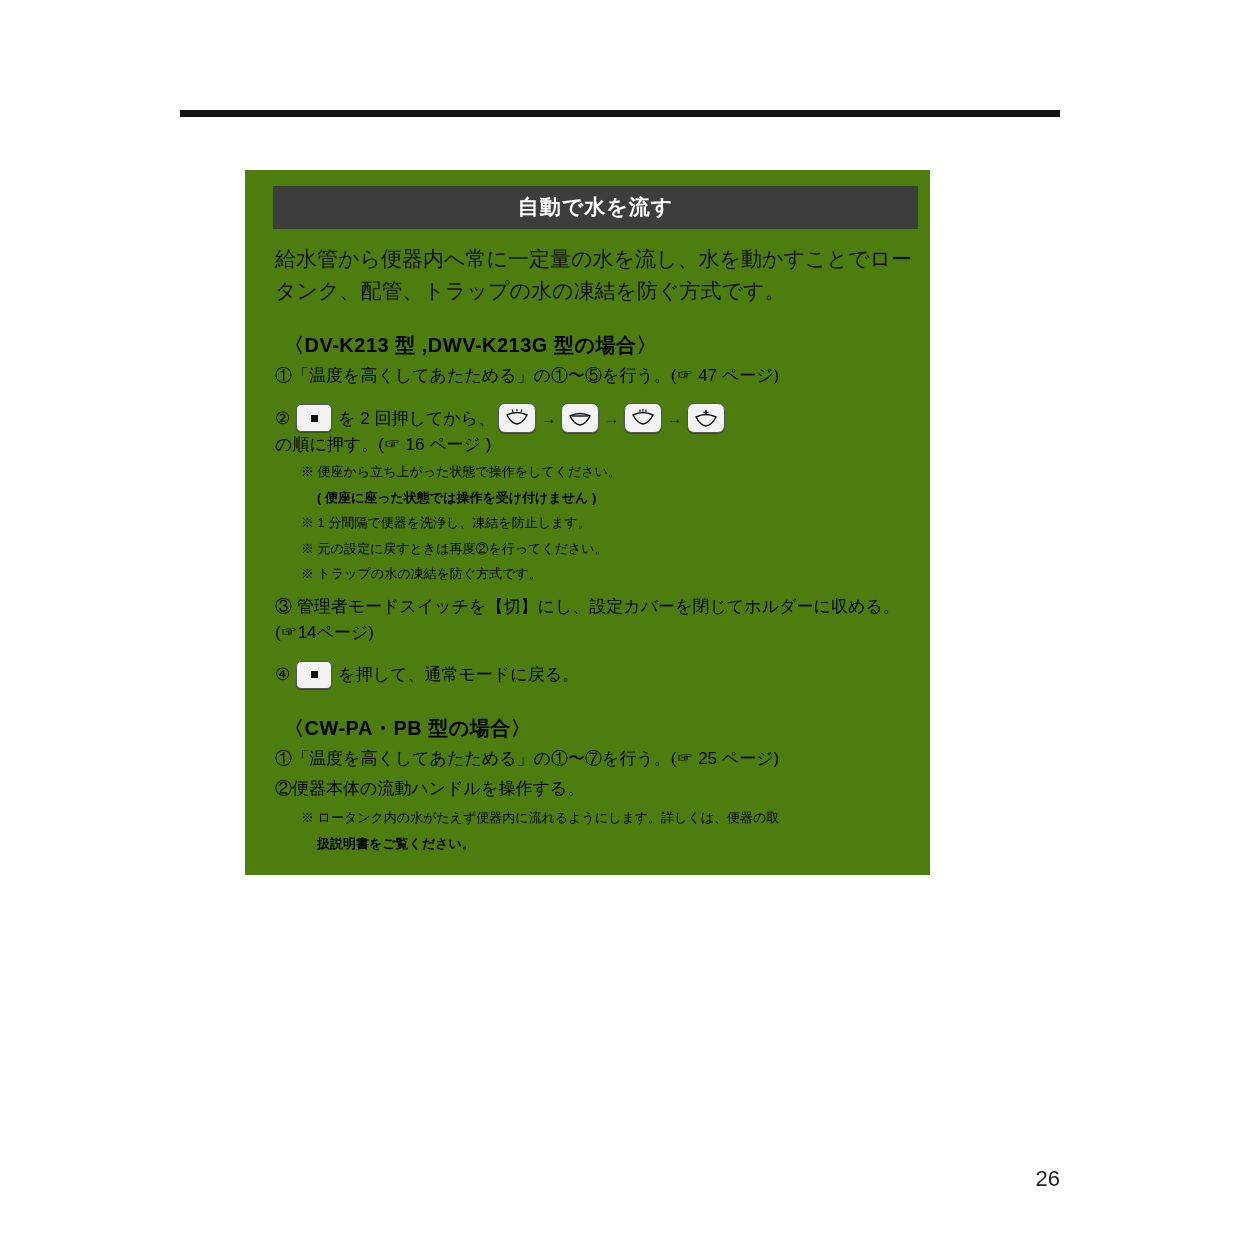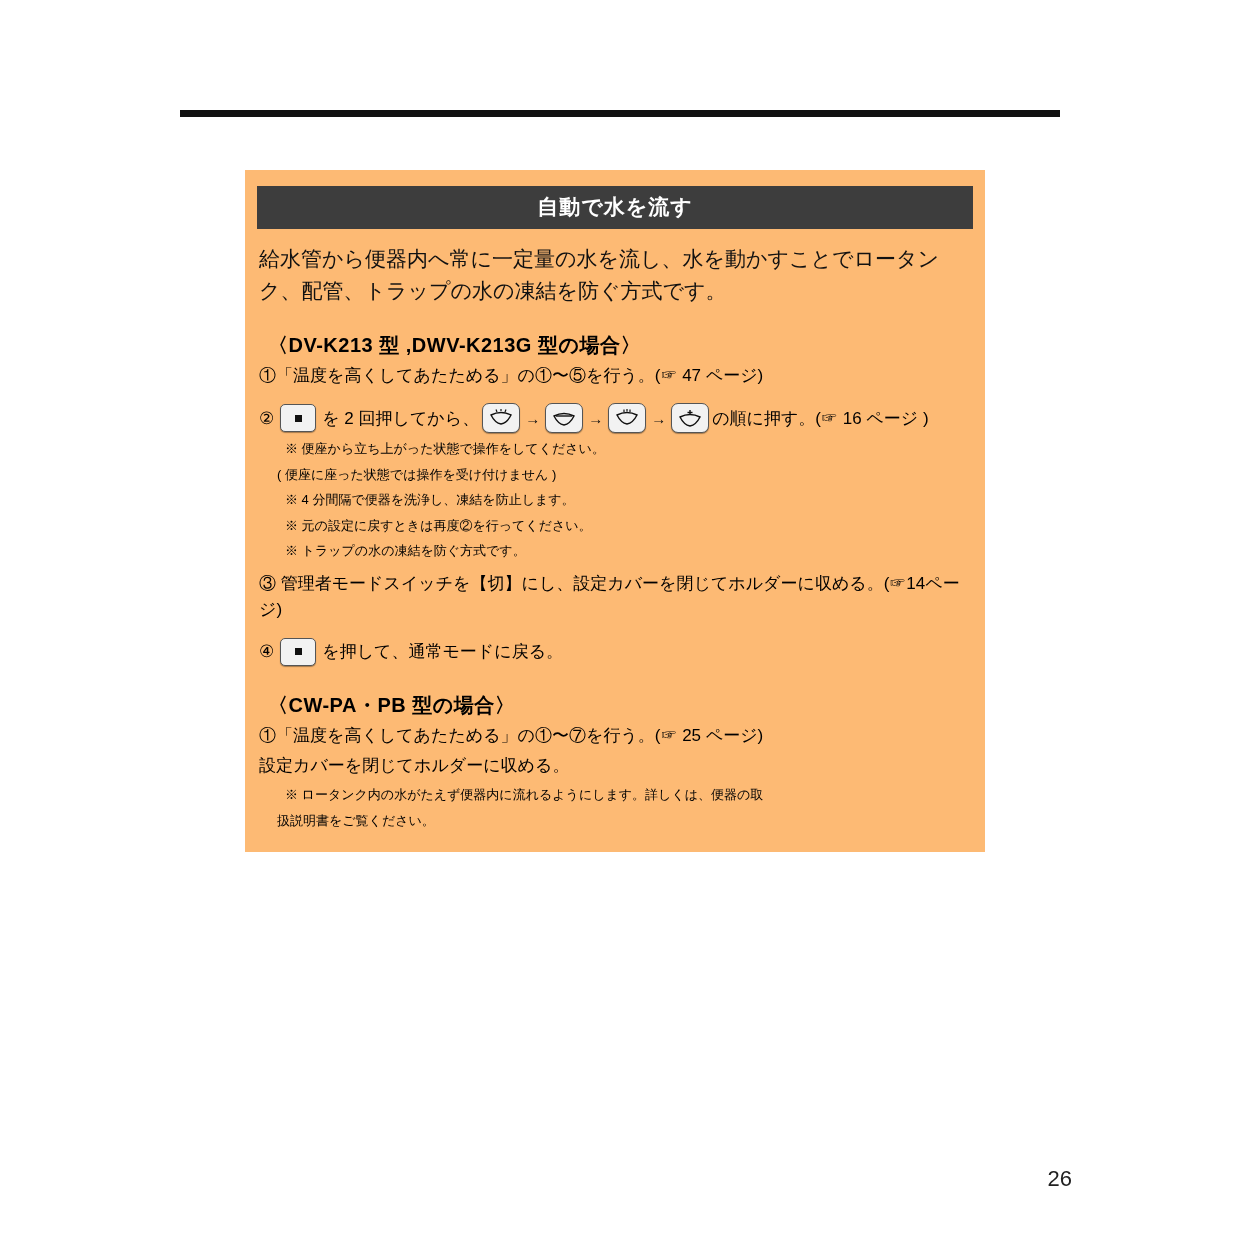--- a/index.html
+++ b/index.html
@@ -26,23 +26,23 @@
     left: 180px;
     top: 110px;
     width: 880px;
     height: 7px;
     background: #111111;
   }
   .panel {
     position: absolute;
     left: 245px;
     top: 170px;
-    width: 740px;
-    background: #fdba74;
-    padding: 16px 0 22px 0;
+    width: 685px;
+    background: #4d7c0f;
+    padding: 16px 0 22px 16px;
     box-sizing: border-box;
   }
   .section-title {
     margin: 0 12px 0 12px;
     background: #3d3d3d;
     color: #ffffff;
     text-align: center;
     font-size: 21px;
     font-weight: bold;
     letter-spacing: 1px;
@@ -64,21 +64,22 @@
     margin: 4px 14px 0 14px;
     font-size: 17px;
     line-height: 1.55;
   }
   .note {
     margin: 6px 14px 0 40px;
     font-size: 13px;
     line-height: 1.5;
   }
   .note.indent2 {
-    margin-left: 32px;
+    margin-left: 56px;
+    font-weight: bold;
   }
   .step-row {
     display: flex;
     align-items: center;
     margin: 14px 14px 0 14px;
     font-size: 17px;
     flex-wrap: wrap;
   }
   .step-row .txt { white-space: pre; }
   
@@ -113,21 +114,21 @@
     box-shadow: 0 1px 1px rgba(0,0,0,.35);
     margin: 0 3px;
   }
   .arrow {
     font-size: 15px;
     margin: 0 2px;
     color: #111;
   }
   .page-num {
     position: absolute;
-    right: 168px;
+    right: 180px;
     bottom: 48px;
     font-size: 22px;
     color: #222;
   }
   svg { display:block; }
 </style>
 </head>
 <body>
 
 <div class="page">
@@ -185,37 +186,37 @@
           <line x1="13" y1="1" x2="13" y2="6" stroke="#111" stroke-width="1.4"></line>
           <line x1="10.5" y1="3.5" x2="15.5" y2="3.5" stroke="#111" stroke-width="1.4"></line>
         </svg>
       </span>
 
       <span class="txt">の順に押す。(☞ 16 ページ )</span>
     </div>
 
     <div class="note">※ 便座から立ち上がった状態で操作をしてください。</div>
     <div class="note indent2">( 便座に座った状態では操作を受け付けません )</div>
-    <div class="note">※ 4 分間隔で便器を洗浄し、凍結を防止します。</div>
+    <div class="note">※ 1 分間隔で便器を洗浄し、凍結を防止します。</div>
     <div class="note">※ 元の設定に戻すときは再度②を行ってください。</div>
     <div class="note">※ トラップの水の凍結を防ぐ方式です。</div>
 
     <div class="line" style="margin-top:10px;">③ 管理者モードスイッチを【切】にし、設定カバーを閉じてホルダーに収める。(☞14ページ)</div>
 
     <div class="step-row">
       <span class="txt">④</span>
       <span class="btn-sq">
           <i></i>
         </span>
       <span class="txt">を押して、通常モードに戻る。</span>
     </div>
 
     <div class="model-head">〈CW-PA・PB 型の場合〉</div>
     <div class="line">①「温度を高くしてあたためる」の①〜⑦を行う。(☞ 25 ページ)</div>
-    <div class="line">設定カバーを閉じてホルダーに収める。</div>
+    <div class="line">②便器本体の流動ハンドルを操作する。</div>
     <div class="note">※ ロータンク内の水がたえず便器内に流れるようにします。詳しくは、便器の取</div>
     <div class="note indent2">扱説明書をご覧ください。</div>
 
   </div>
 
   <div class="page-num">26</div>
 
 </div>
 
 </body></html>

